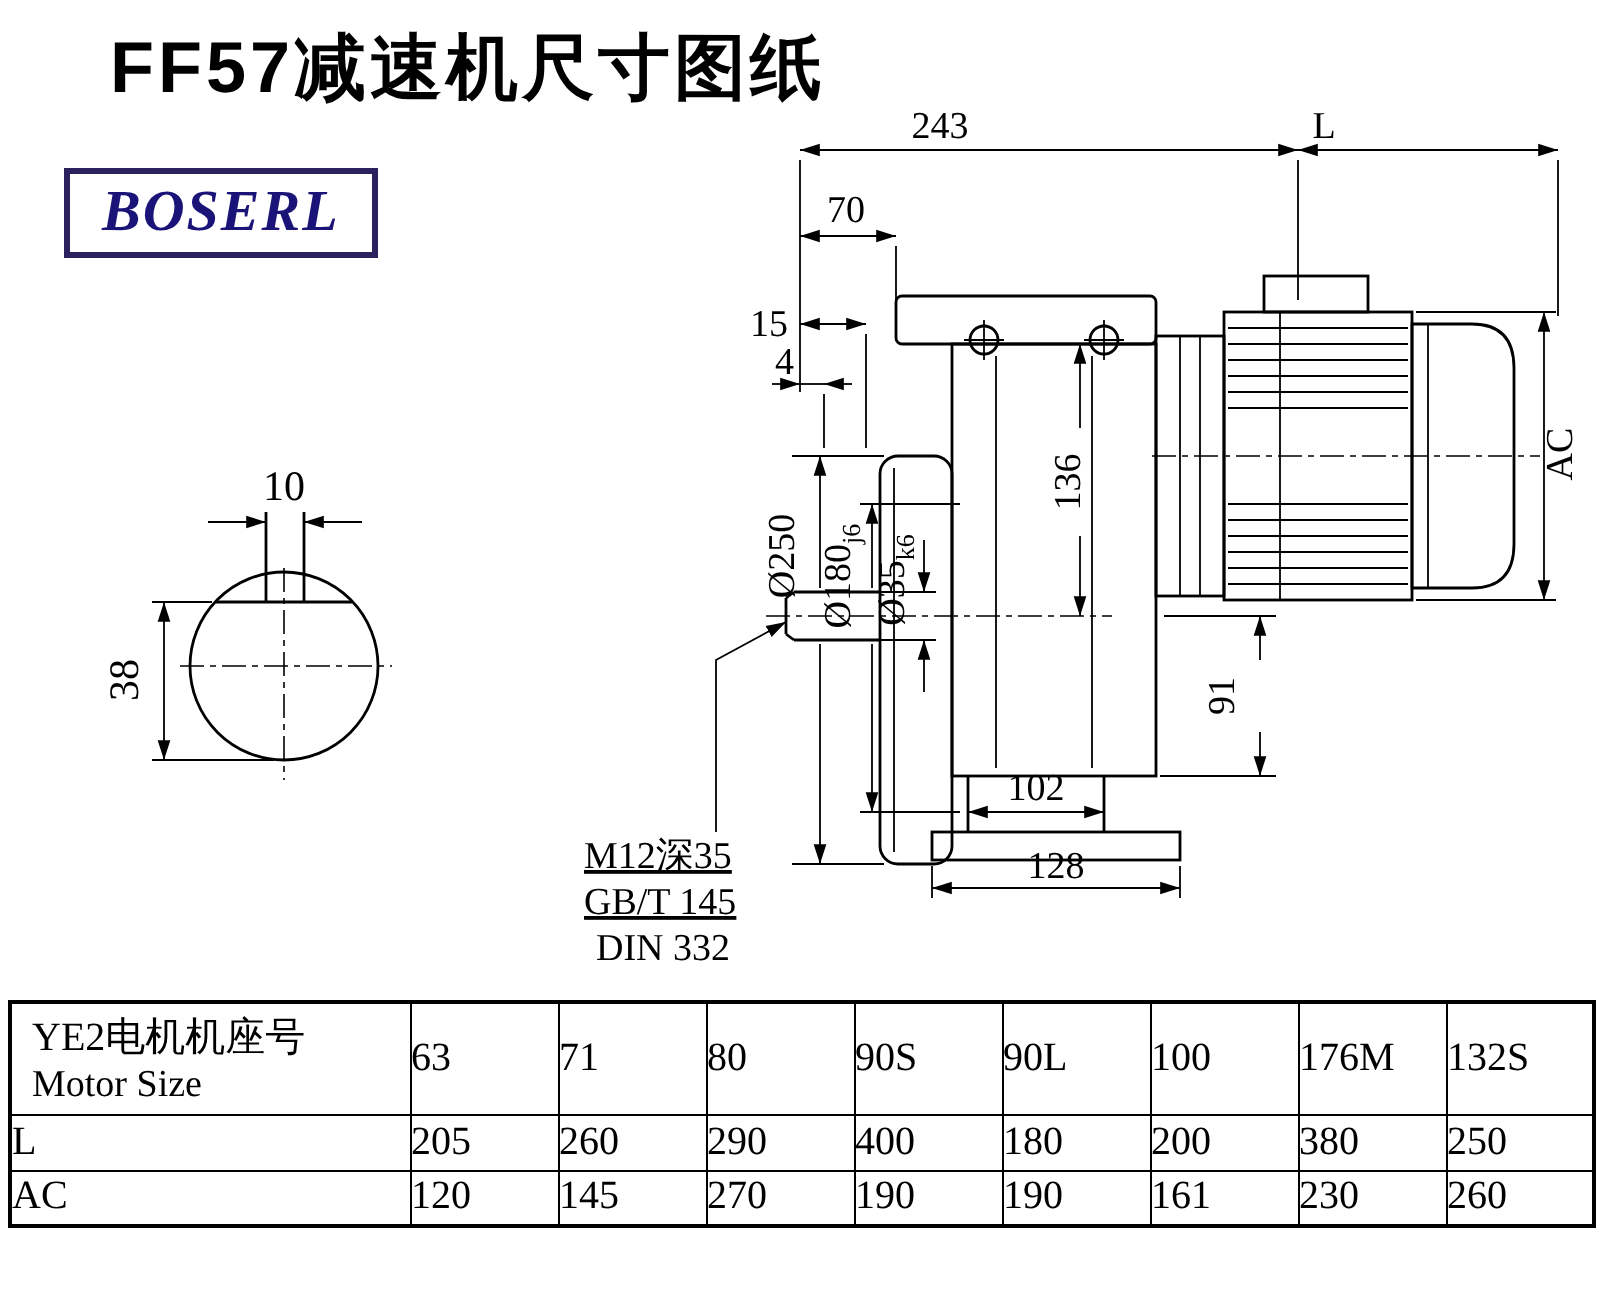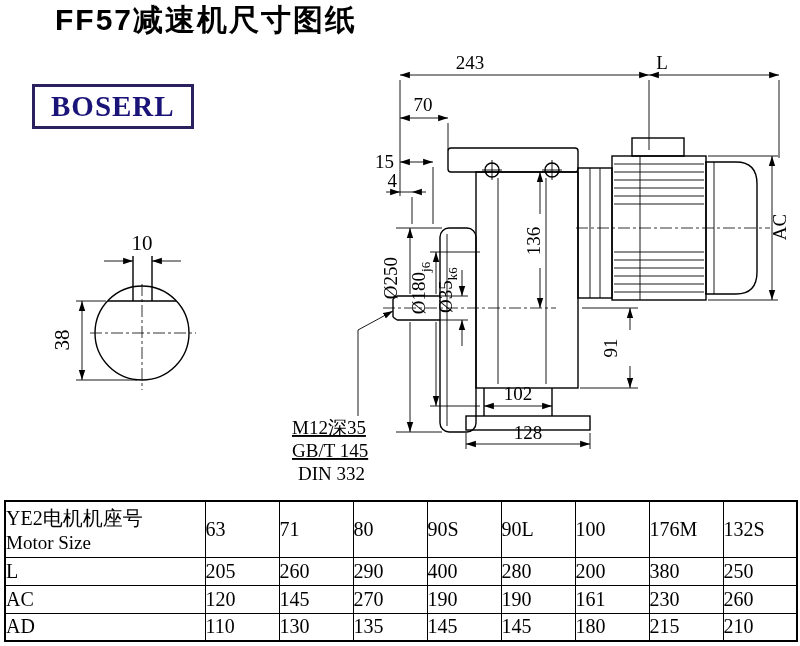--- a/index.html
+++ b/index.html
@@ -1,34 +1,34 @@
 <!DOCTYPE html>
 <html style="--logo-text: #1a1478; --logo-border: #2a215e;"><head>
 <meta charset="utf-8">
 <style>
   html,body{margin:0;padding:0;background:#fff;}
   .page{position:relative;width:800px;height:646px;background:#fff;overflow:hidden;
         font-family:"Liberation Sans",sans-serif;color:#000;}
-  .title{position:absolute;left:55px;top:0;font-size:30px;font-weight:700;
+  .title{position:absolute;left:55px;top:10px;font-size:36px;font-weight:700;
          letter-spacing:2px;font-family:"Liberation Sans",sans-serif;}
   .logo{position:absolute;left:32px;top:84px;border:3px solid var(--logo-border,#2a215e);
         padding:3px 16px;font-family:"Liberation Serif",serif;font-weight:700;
-        font-size:29px;color:var(--logo-text,#1a1478);letter-spacing:1px;background:#fff;}
+        font-size:29px;color:var(--logo-text,#1a1478);letter-spacing:1px;background:#fff;font-style:italic;}
   svg.drawing{position:absolute;left:0;top:0;}
   svg .o{stroke:#000;stroke-width:1.4;fill:none;}
   svg .t{stroke:#000;stroke-width:0.9;fill:none;}
   svg .cl{stroke:#000;stroke-width:0.8;fill:none;stroke-dasharray:12 3 3 3;}
   svg text.d{font-family:"Liberation Serif",serif;font-size:19px;fill:#000;}
   svg text.big{font-size:21px;}
   svg tspan.sub{font-size:13px;}
   .dimtable{position:absolute;left:4px;top:500px;width:792px;border-collapse:collapse;
             table-layout:fixed;font-family:"Liberation Serif",serif;font-size:20px;}
   .dimtable td{border:1px solid #000;text-align:left;padding:0;}
   .dimtable{border:2px solid #000;}
-  .dimtable td.head-first{text-align:left;}
+  .dimtable td.head-first{text-align:left;padding-left:10px;}
   .dimtable .en{font-size:19px;}
 </style>
 </head>
 <body>
 
 <div class="page">
 
   <div class="title">FF57减速机尺寸图纸</div>
   <div class="logo">BOSERL</div>
 
@@ -253,43 +253,32 @@
       <td>100</td>
       <td>176M</td>
       <td>132S</td>
     </tr>
     <tr style="height:28px">
       <td>L</td>
       <td>205</td>
       <td>260</td>
       <td>290</td>
       <td>400</td>
-      <td>280</td>
+      <td>180</td>
       <td>200</td>
       <td>380</td>
       <td>250</td>
     </tr>
     <tr style="height:28px">
       <td>AC</td>
       <td>120</td>
       <td>145</td>
       <td>270</td>
       <td>190</td>
       <td>190</td>
       <td>161</td>
       <td>230</td>
       <td>260</td>
     </tr>
-    <tr style="height:28px">
-      <td>AD</td>
-      <td>110</td>
-      <td>130</td>
-      <td>135</td>
-      <td>145</td>
-      <td>145</td>
-      <td>180</td>
-      <td>215</td>
-      <td>210</td>
-    </tr>
   </tbody>
     </table>
 
 </div>
 
 </body></html>

